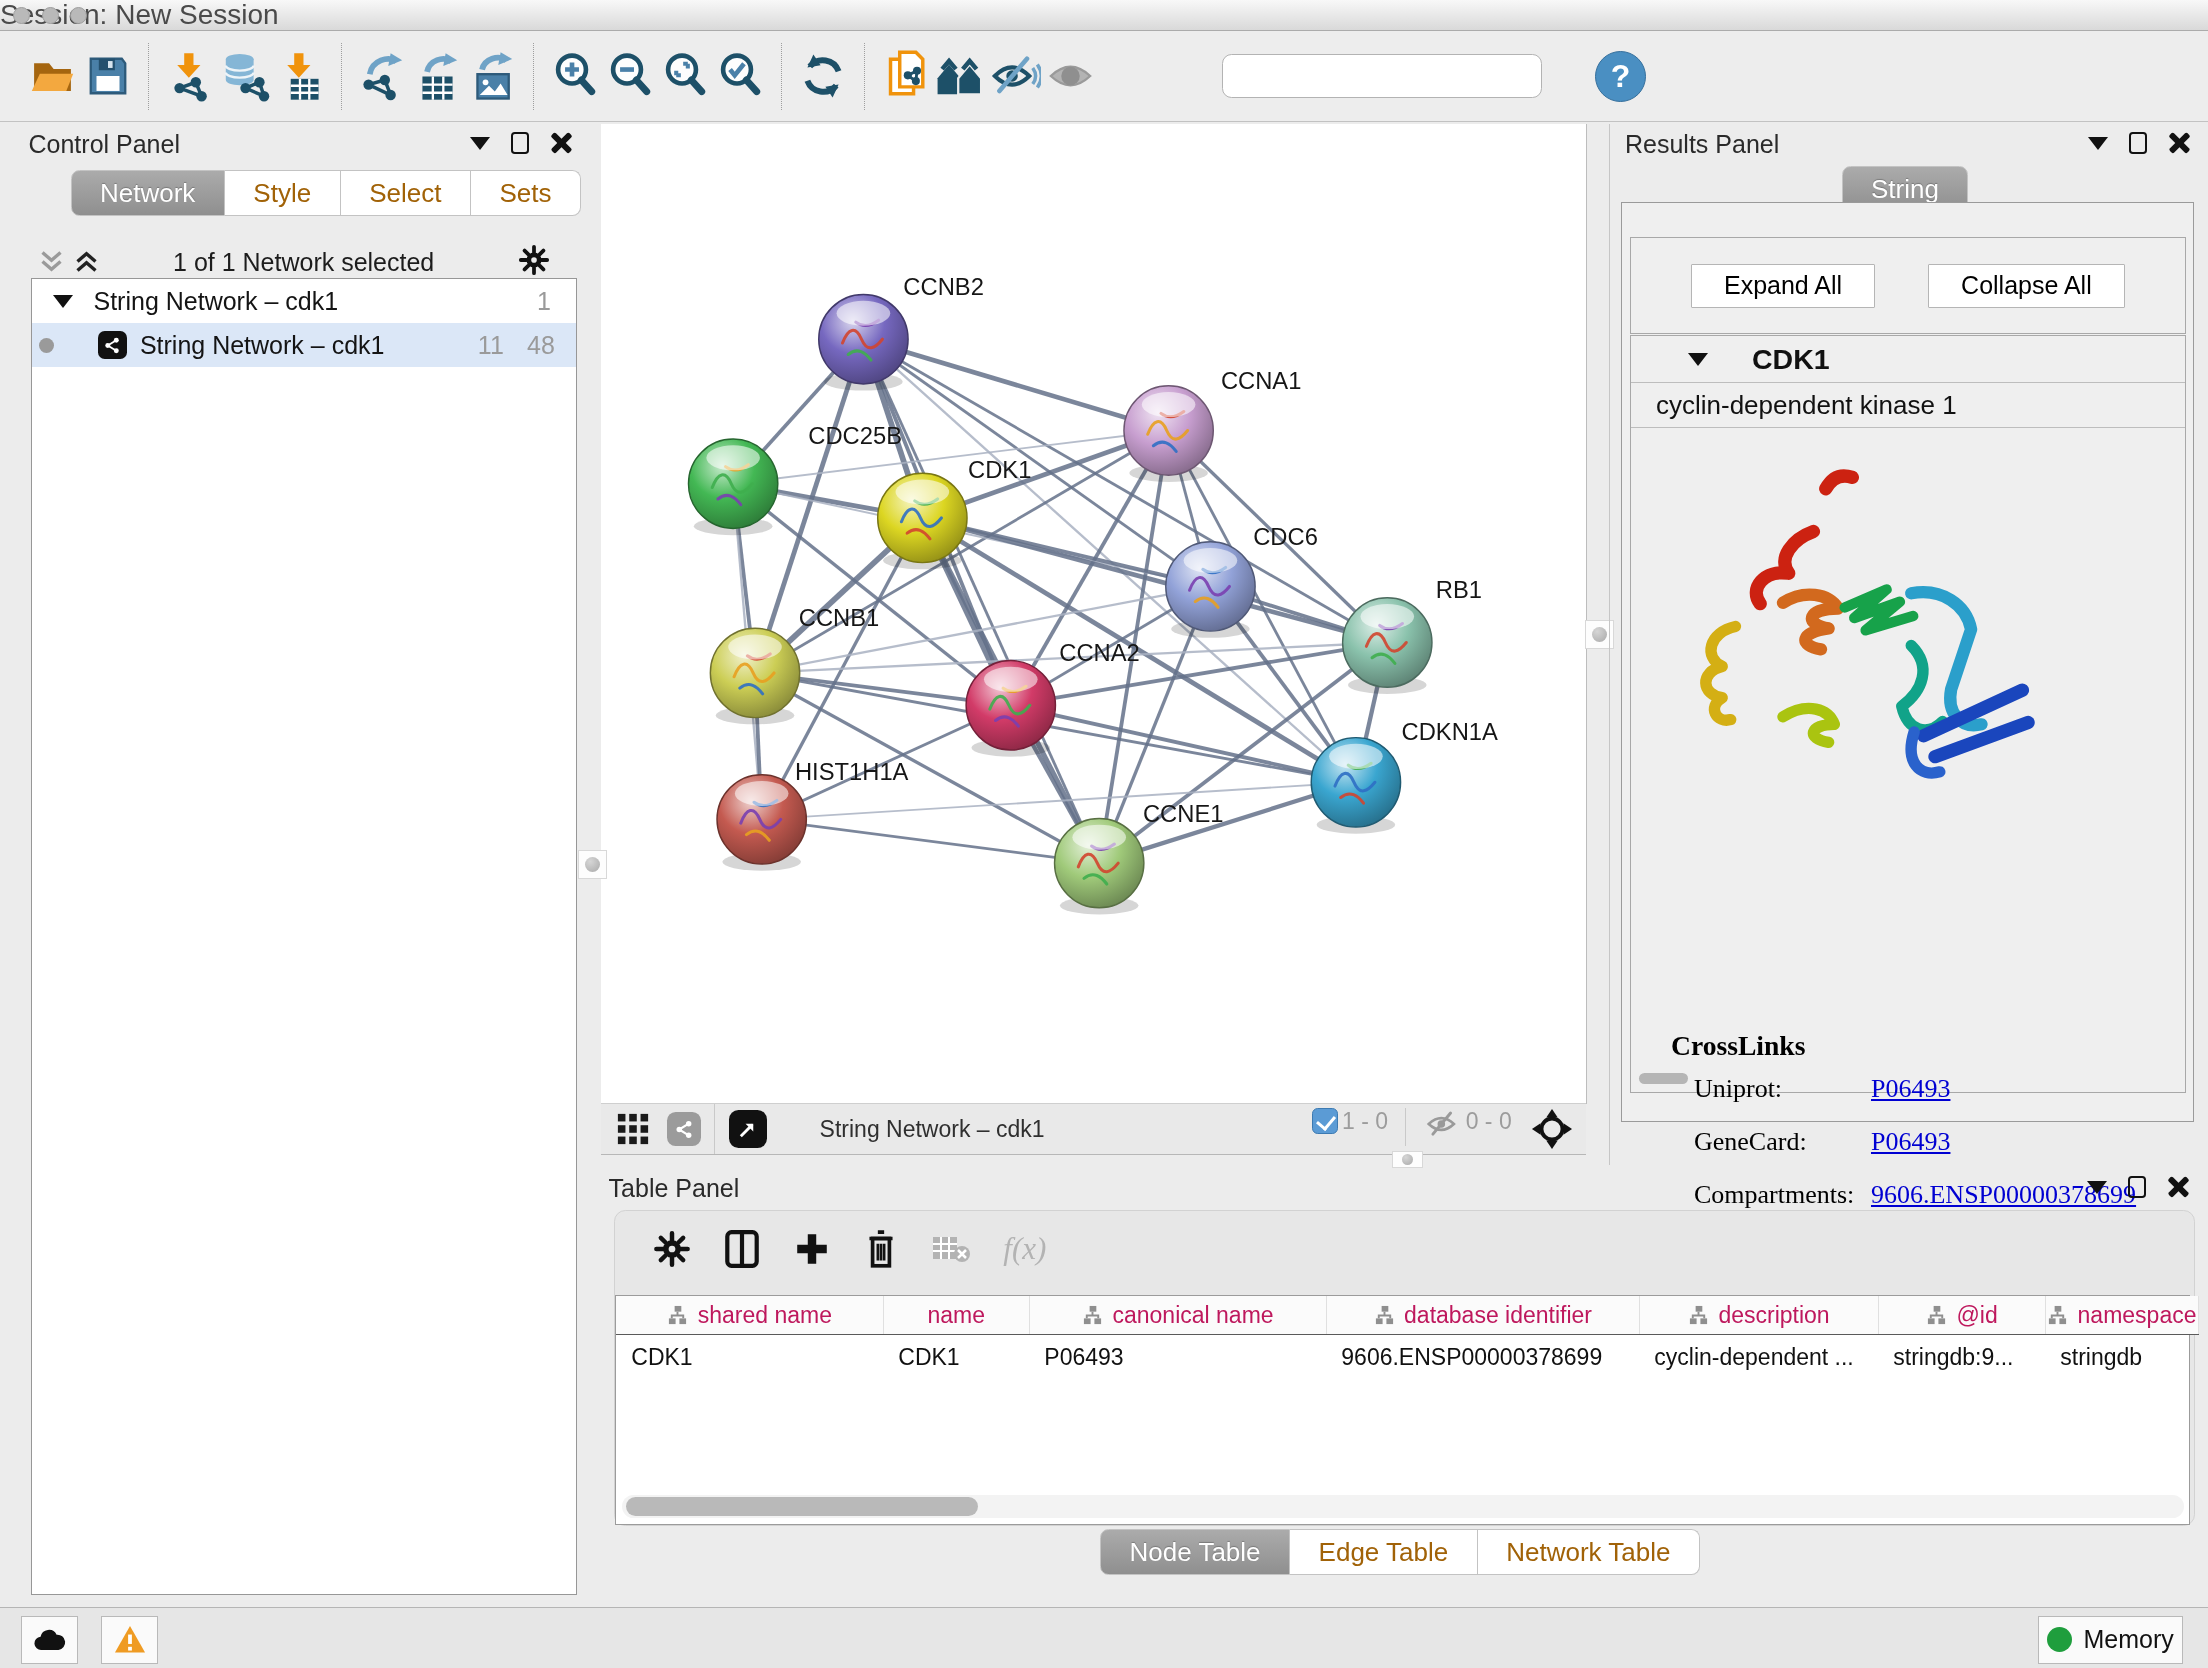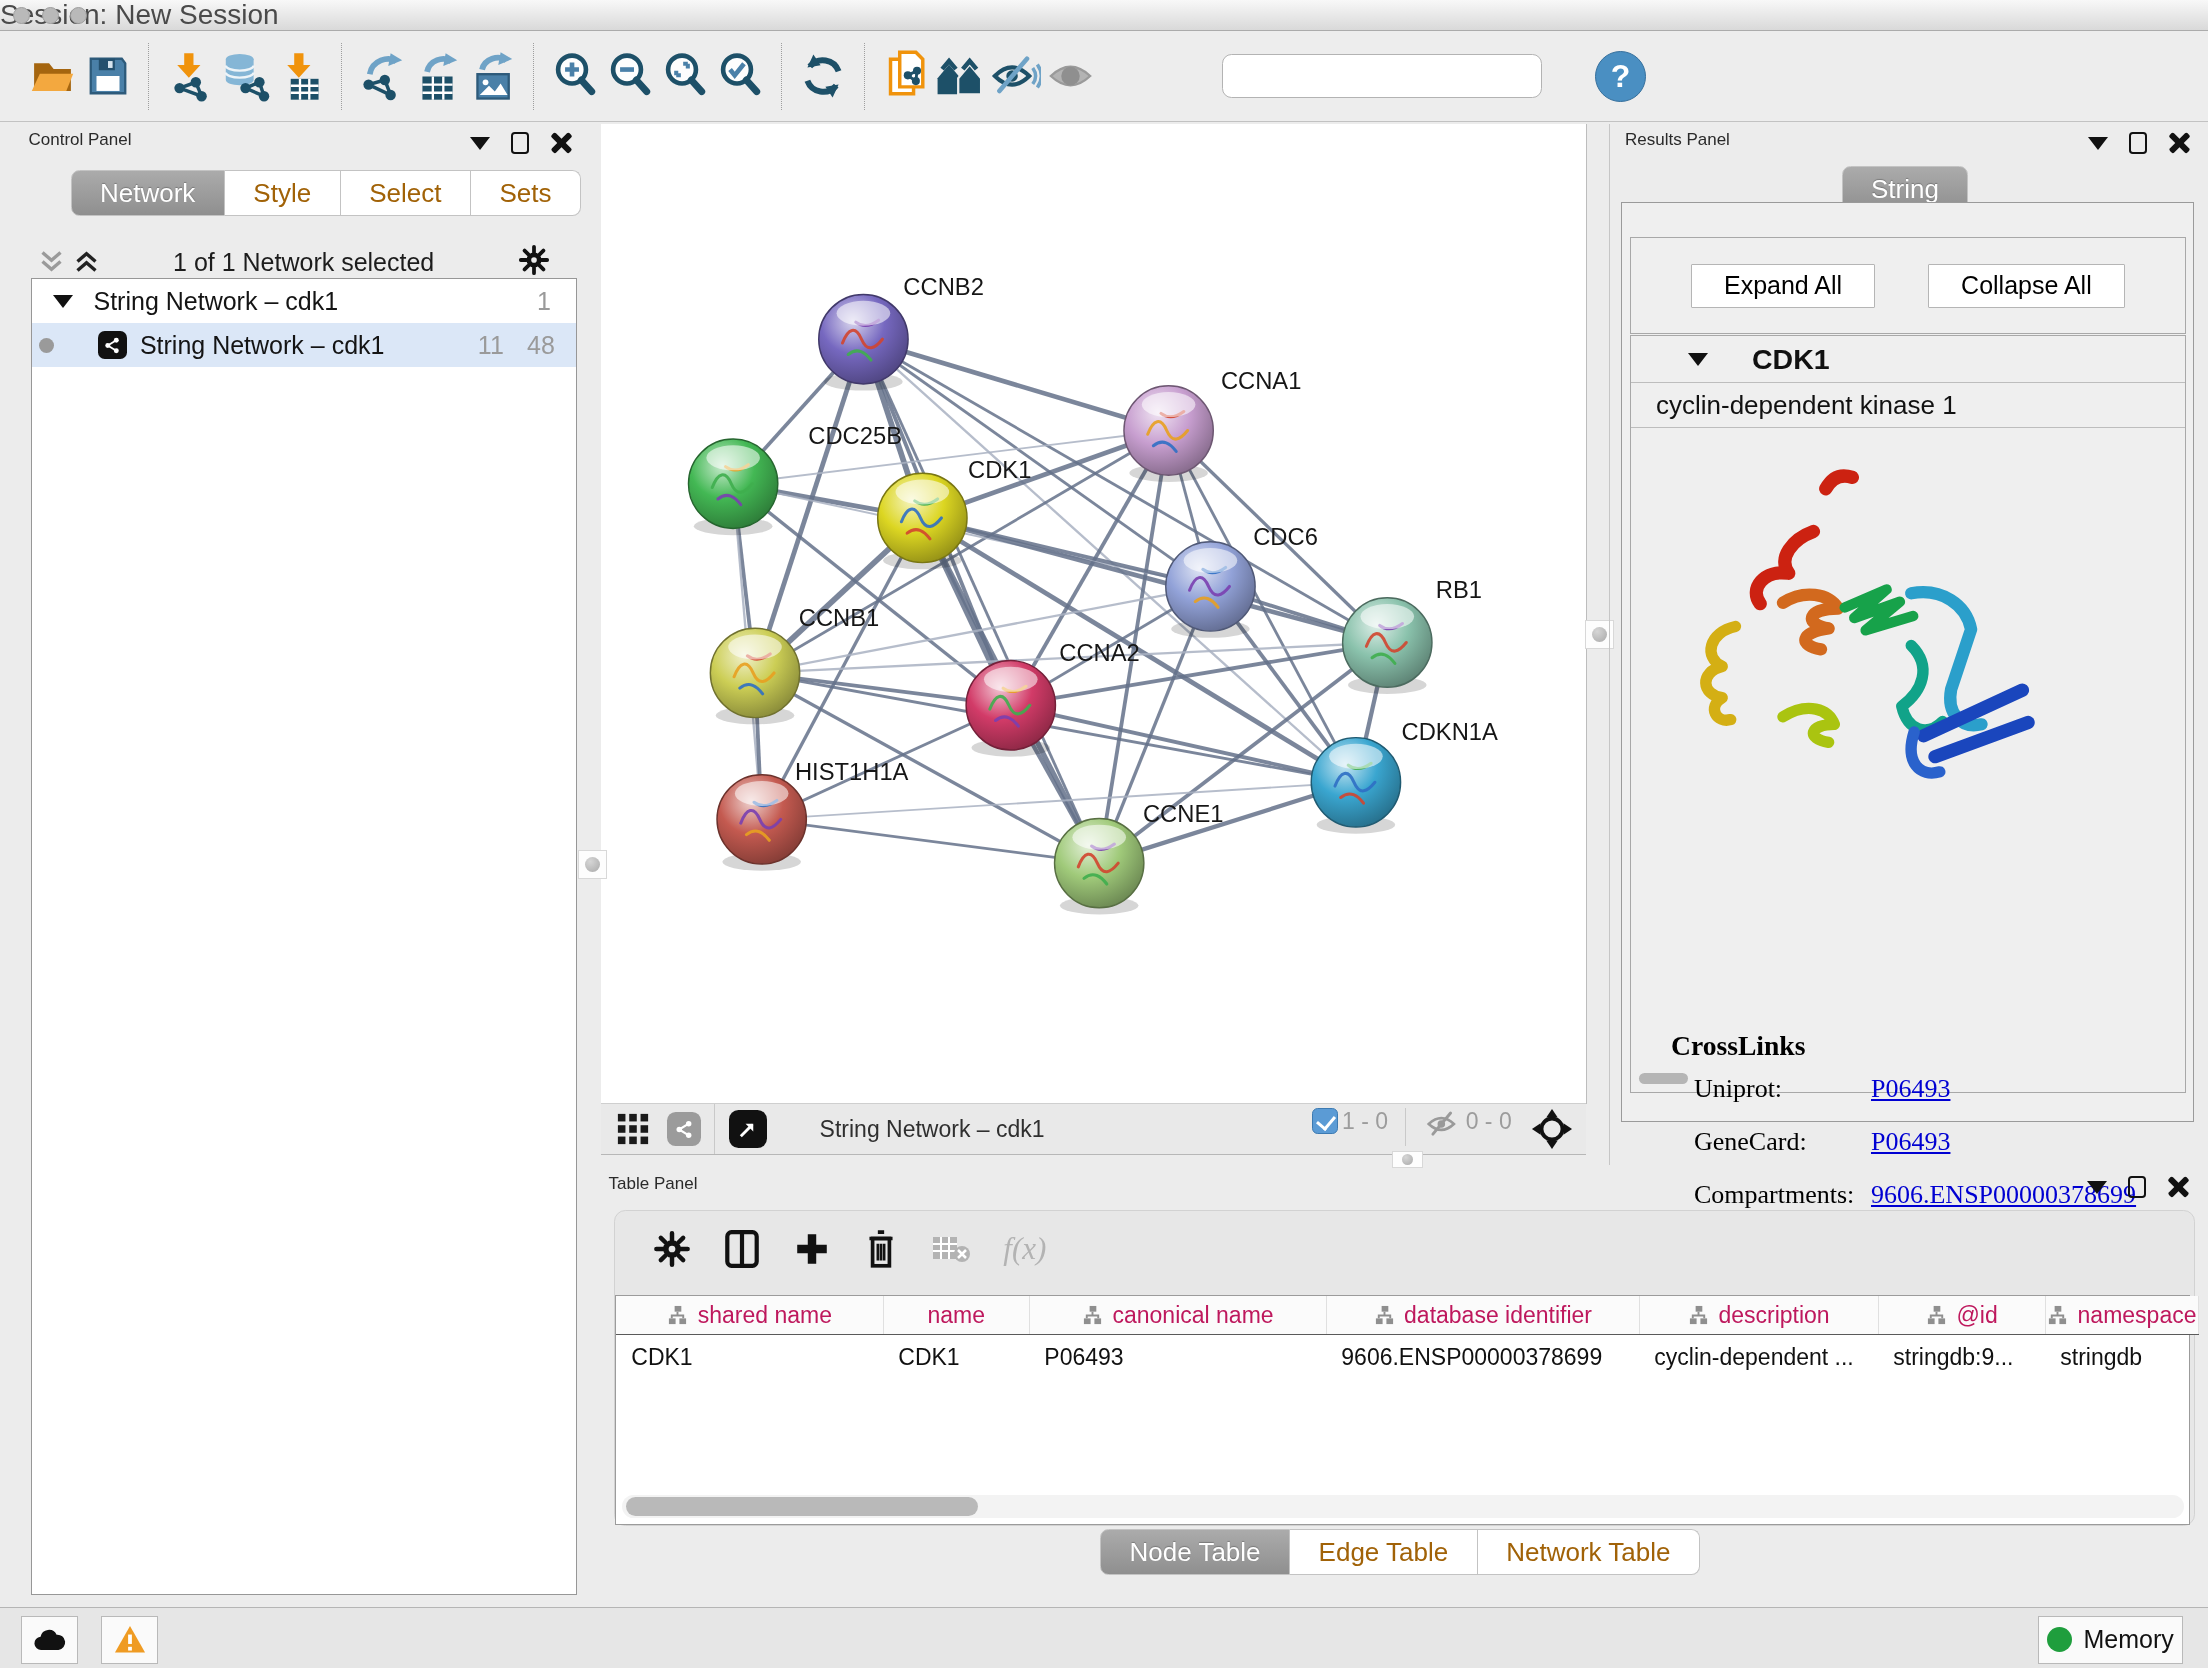--- a/index.html
+++ b/index.html
@@ -26,21 +26,21 @@
   .tb-btn{width:55px;height:61px;display:flex;align-items:center;justify-content:center;flex:0 0 auto;}
   .tb-sep{width:0;height:67px;border-left:1.9px dotted #9e9e9e;margin:0 13.3px;flex:0 0 auto;}
   #search-wrap{margin-left:124px;width:320px;height:44px;background:#fff;border:1px solid #b3b3b3;
     border-radius:9.5px;display:flex;align-items:center;padding:0 9.5px;box-sizing:border-box;}
   #search-wrap input{border:none;outline:none;flex:1;font-size:23px;font-family:"Liberation Sans",sans-serif;background:transparent;}
   #help-btn{margin-left:53px;margin-right:25px;width:49px;height:49px;border-radius:50%;
     background:#4a8fc2;border:1.9px solid #356f9c;color:#fff;font-size:32px;font-weight:bold;
     display:flex;align-items:center;justify-content:center;}
 
   
-  .panel-title{font-size:17px;color:#2a2a2a;}
+  .panel-title{font-size:25px;color:#2a2a2a;}
   .panel-controls{position:absolute;top:7.6px;right:9.5px;display:flex;align-items:center;gap:21px;}
   .ic-tri-down{width:0;height:0;border-left:10.5px solid transparent;border-right:10.5px solid transparent;border-top:13.3px solid #111;}
   .ic-float{width:18px;height:22px;border:2.9px solid #111;border-radius:3.8px;box-sizing:border-box;background:transparent;}
   .ic-x{position:relative;width:23px;height:23px;}
   .ic-x::before,.ic-x::after{content:"";position:absolute;left:-1px;top:8.6px;width:25px;height:5.7px;background:#111;border-radius:1.9px;}
   .ic-x::before{transform:rotate(45deg);}  .ic-x::after{transform:rotate(-45deg);}
 
   .tabs{display:flex;}
   .tab{height:44px;line-height:44px;padding:0 28.5px;font-size:26px;color:#a16207;
     background:#ffffff;border:1px solid #c3c3c3;border-left:none;}

